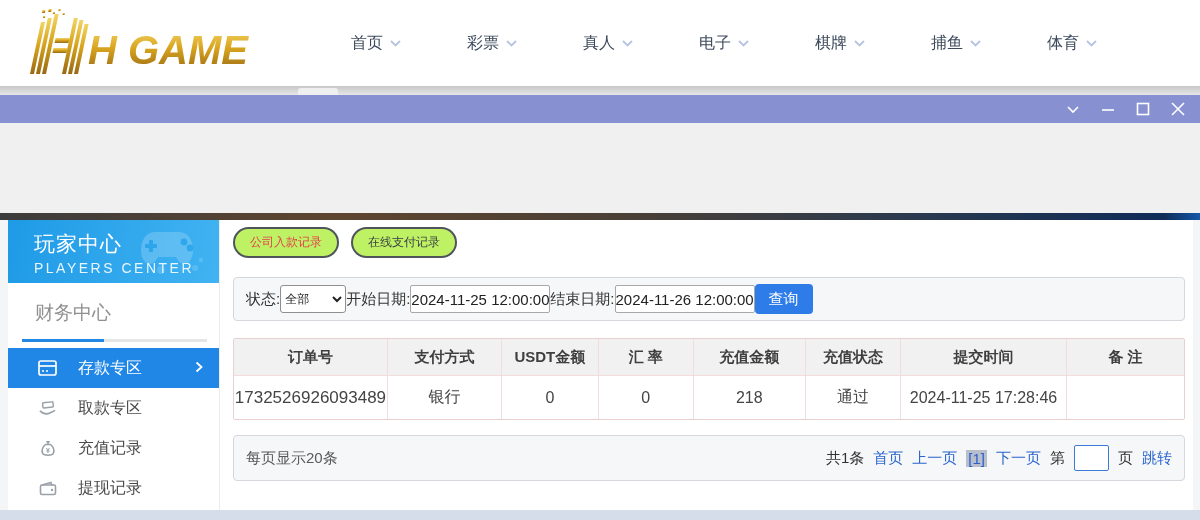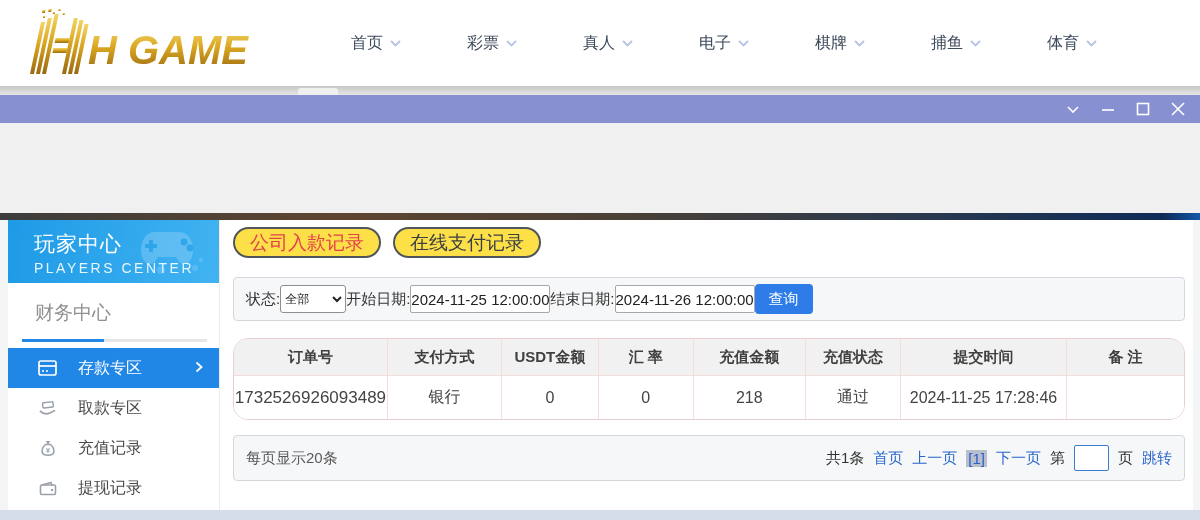--- a/index.html
+++ b/index.html
@@ -46,34 +46,34 @@
   .menu-item.active { background:#2187e7; padding-right:16px; }
   .menu-item.active .label { color:#fff; }
   .menu-item.active .arrow { margin-left:auto; }
   .mi-icon { width:19px; height:17px; display:flex; align-items:center; justify-content:center; }
 
   
   .main-panel { position:absolute; left:219px; top:0; width:974px; height:290px; background:#fff;
     border-left:1px solid #ececec; padding:7px 8px 0 13px; }
   .tabs { display:flex; gap:12px; }
   .tab-pill { height:31px; padding:7px 15px; display:flex; align-items:center; border:2px solid #50555b;
-    border-radius:17px; font-size:19px; color:#3a3f45; background:#fde047; cursor:pointer; }
+    border-radius:17px; font-size:12px; color:#3a3f45; background:#bef264; cursor:pointer; }
   .tab-pill.active { color:#e3404d; }
 
   .filter-box { margin-top:19px; height:44px; border:1px solid #d4d7dc; border-radius:4px; background:#f6f7f9;
     display:flex; align-items:center; padding-left:12px; }
   .filter-box label { font-size:15px; color:#333; }
   .status-select { height:28px; width:66px; font-size:12px; color:#222; border:1px solid #8f8f8f; border-radius:3px;
     background:#fff; font-family:inherit; }
   .date-input { height:28px; width:140px; border:1px solid #a8a8a8; border-radius:2px; font-size:15px; color:#222;
     text-align:center; font-family:inherit; background:#fff; }
   .query-btn { height:30px; padding:0 14px; background:#2e7ce8; color:#fff; border:none;
     border-radius:4px; font-size:15px; cursor:pointer; font-family:inherit; }
 
-  .records-table { margin-top:17px; border:1px solid #e9cfcf; border-radius:15px; overflow:hidden; }
+  .records-table { margin-top:17px; border:1px solid #e9cfcf; border-radius:2px; overflow:hidden; }
   .t-row { display:flex; }
   .t-cell { display:flex; align-items:center; justify-content:center; border-right:1px solid #f3dcdc; }
   .t-cell:last-child { border-right:none; }
   .t-head .t-cell { height:37px; background:#f1f1f1; font-weight:bold; font-size:15px; color:#3f3f3f;
     border-bottom:1px solid #f3dcdc; }
   .t-body .t-cell { height:43px; background:#fff; font-size:16px; color:#444; }
   .c0{width:16.2%;} .c1{width:12%;} .c2{width:10.2%;} .c3{width:10%;}
   .c4{width:11.8%;} .c5{width:10%;} .c6{width:17.5%;} .c7{width:12.3%;}
   .t-body .c0 { font-size:17px; }
 

